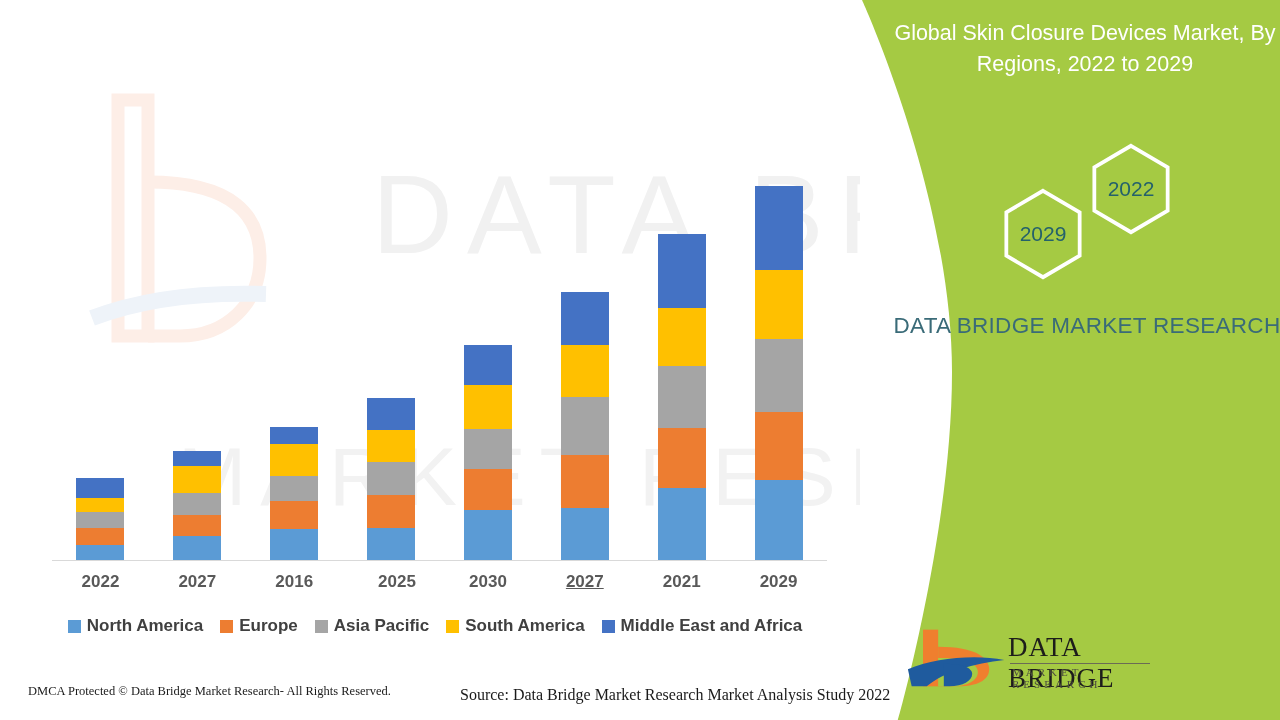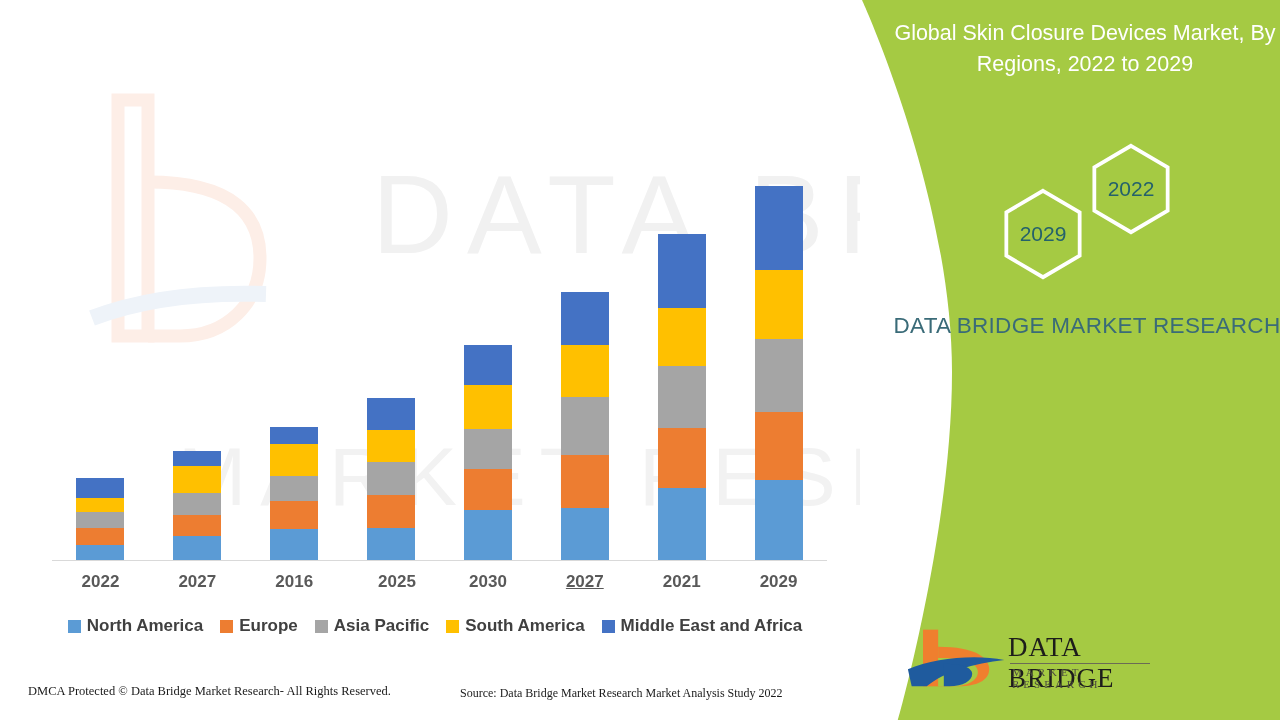--- a/index.html
+++ b/index.html
@@ -136,21 +136,21 @@
     position: absolute;
     left: 28px; top: 684px;
     font-size: 12.5px;
     color: #1a1a1a;
     font-family: "Liberation Serif", serif;
     white-space: nowrap;
   }
   #footer-source {
     position: absolute;
     left: 460px; top: 686px;
-    font-size: 12px;
+    font-size: 16px;
     color: #1a1a1a;
     font-family: "Liberation Serif", serif;
     white-space: nowrap;
   }
 
   
   #green-panel {
     position: absolute;
     left: 0; top: 0;
     width: 1280px; height: 720px;

